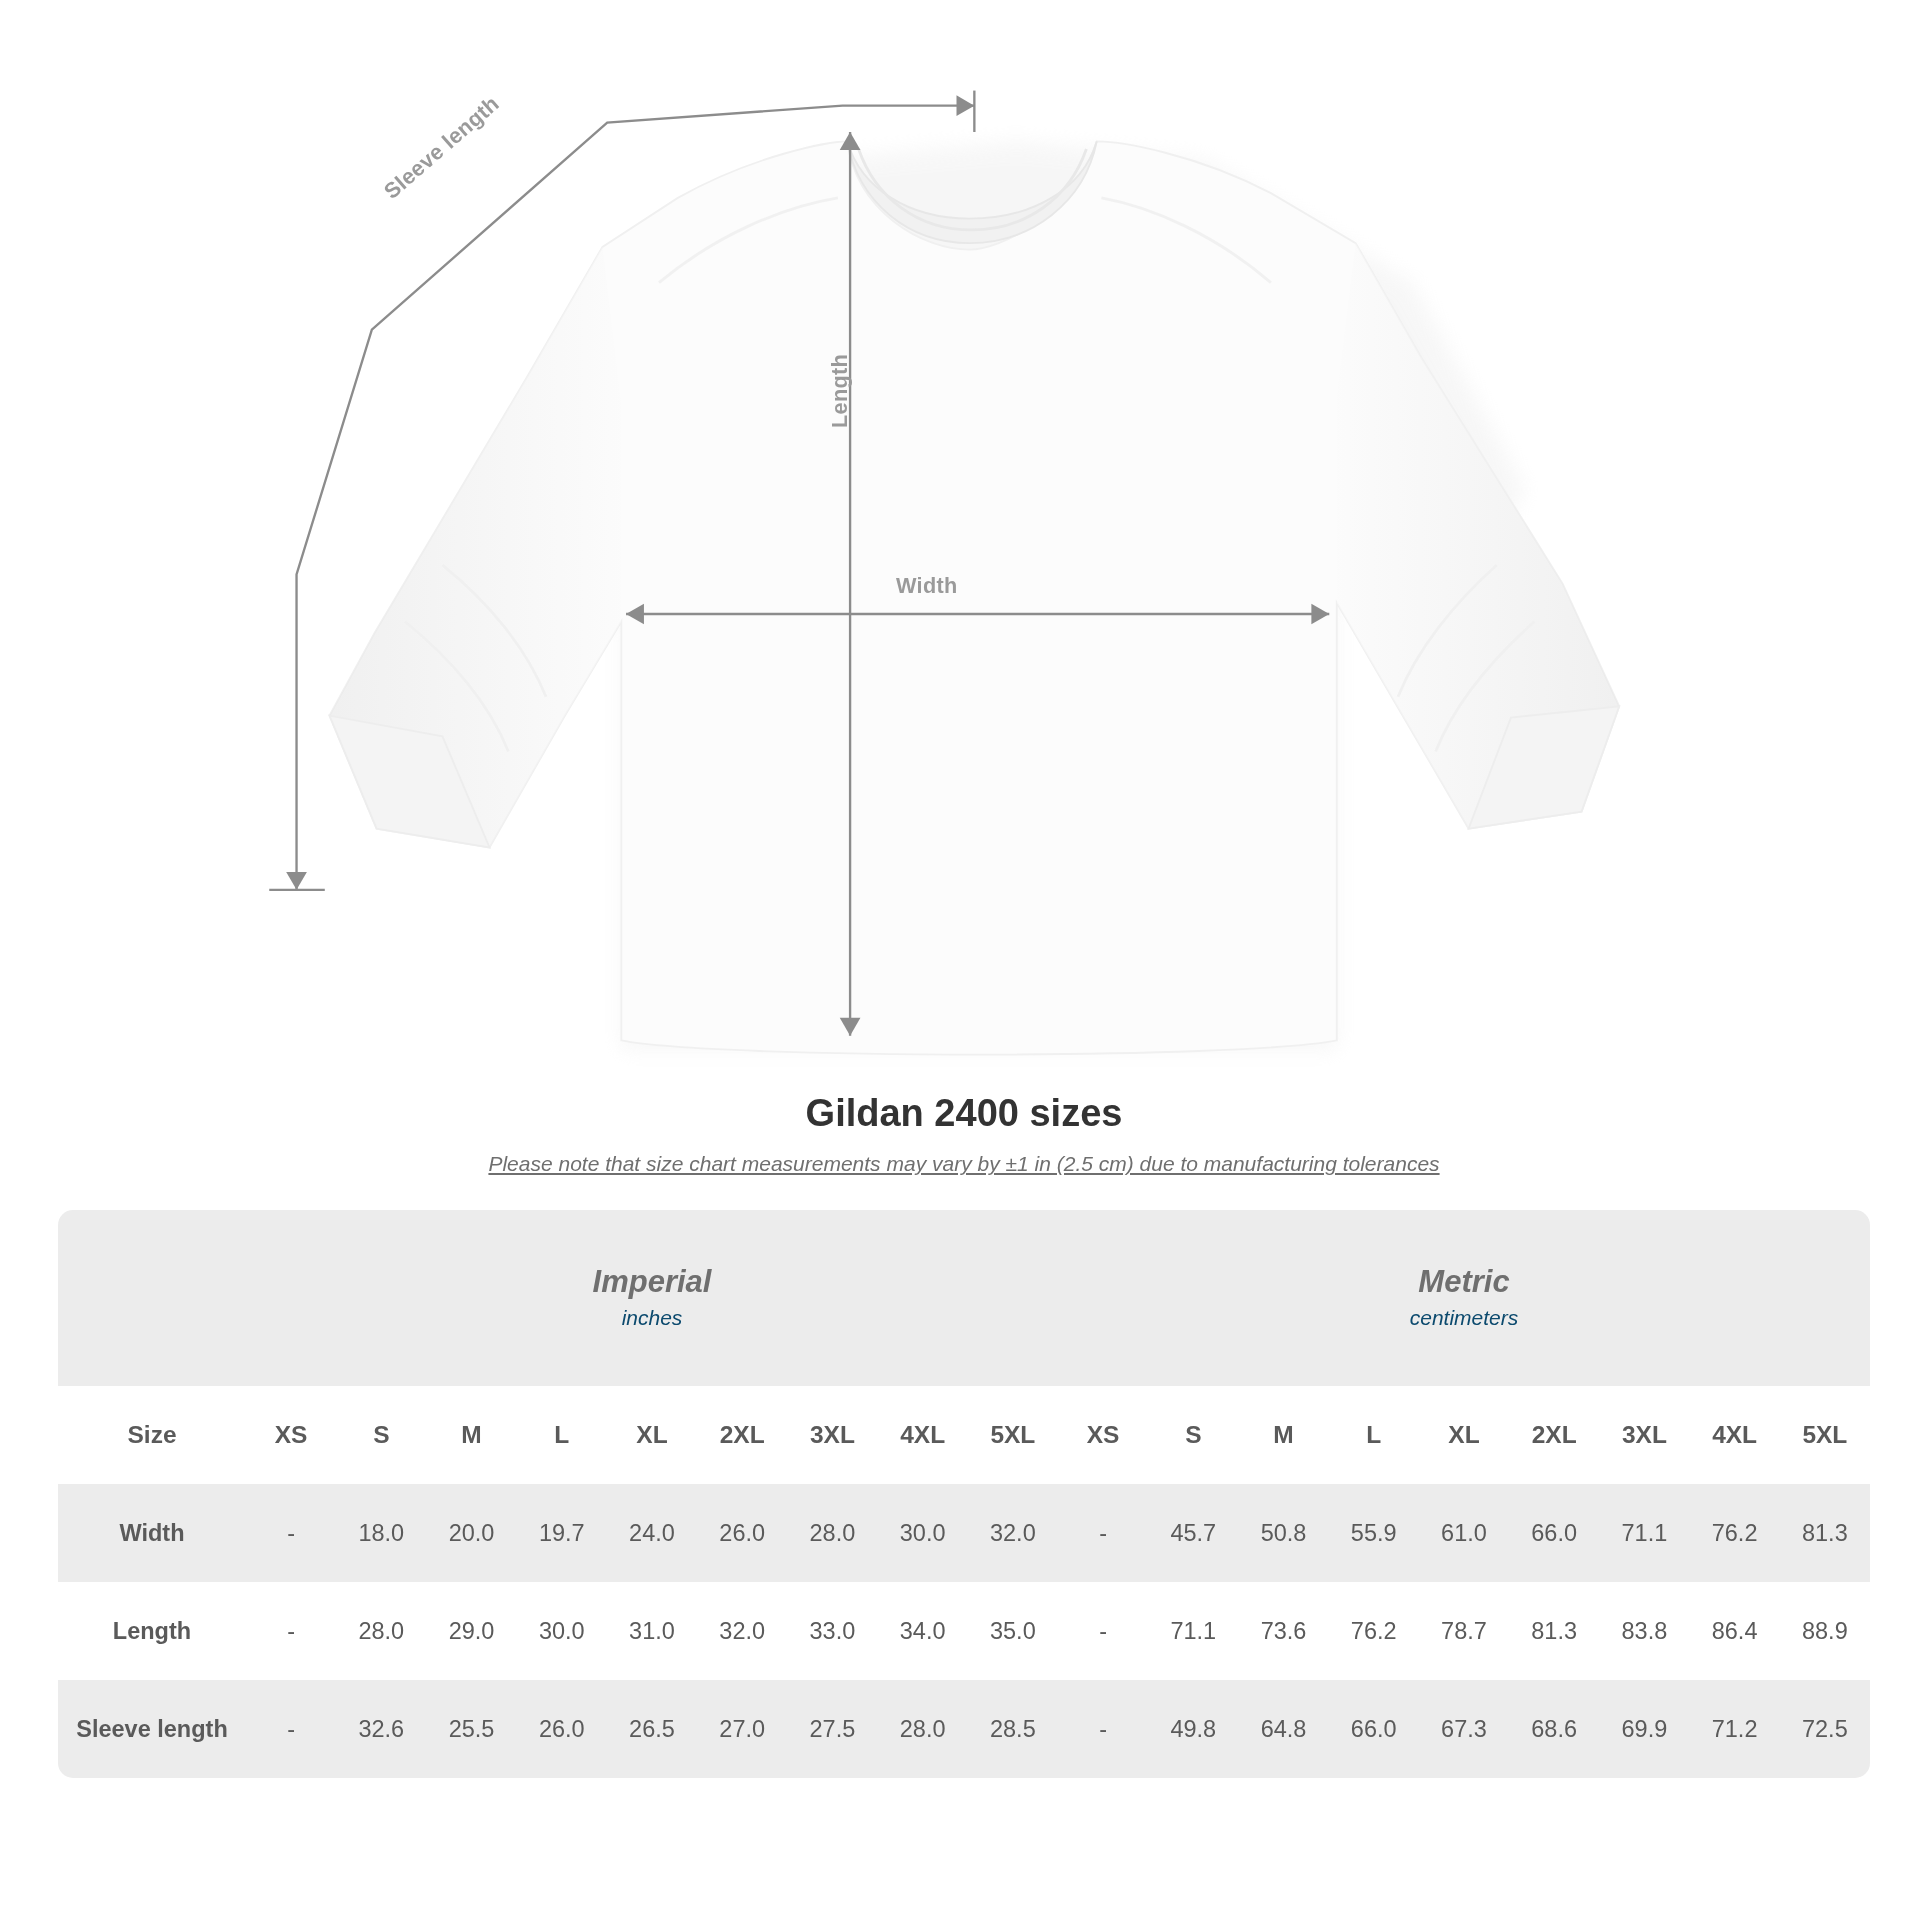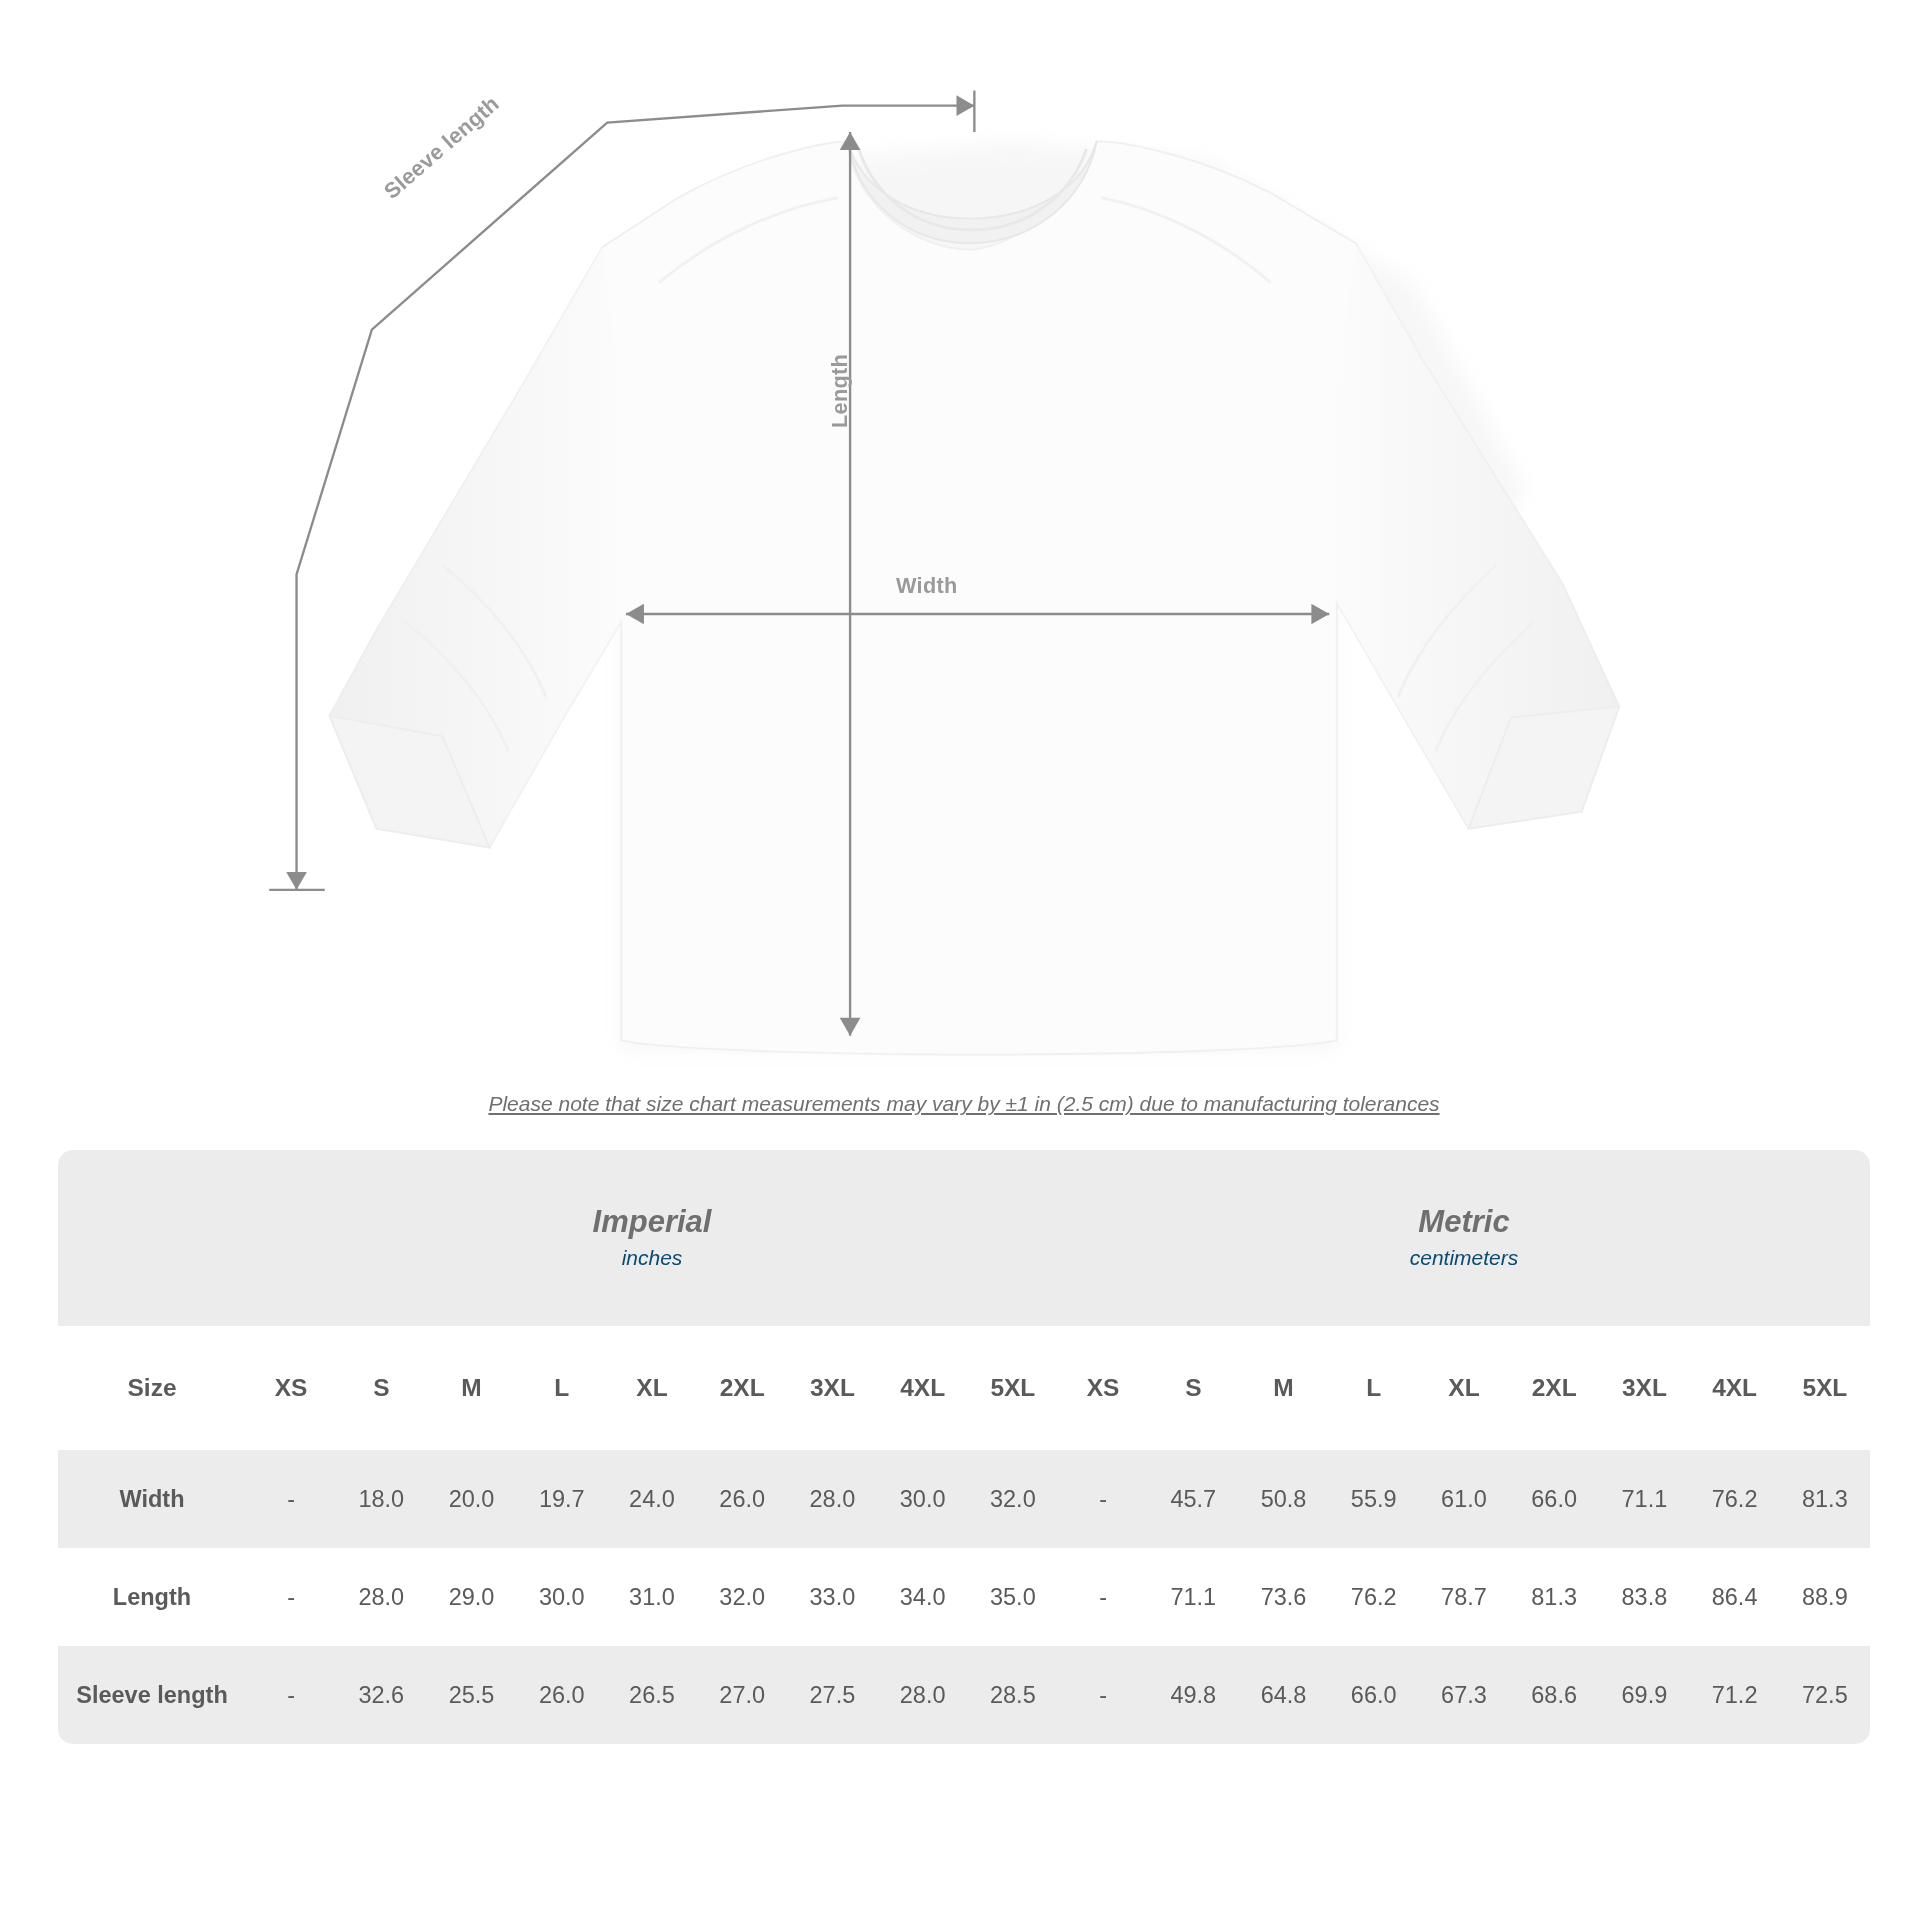--- a/index.html
+++ b/index.html
@@ -113,21 +113,21 @@
   }
   .unit-sub {
     font-size: 21px;
     font-style: italic;
     color: #0c4a6e;
     line-height: 1.5;
   }
   
   tr.size-row td {
     background: #ffffff;
-    height: 124px;
+    height: 98px;
     font-weight: bold;
     font-size: 24.5px;
     color: #5a5a5a;
   }
   tr.size-row td.rowhead {
     font-weight: bold;
   }
   
   tr.data-row td {
     height: 98px;
@@ -235,20 +235,21 @@
         <line x1="286" y1="945" x2="345" y2="945"></line>
       </g>
     </svg>
 
     <div class="dim-label label-width">Width</div>
     <div class="dim-label label-length">Length</div>
     <div class="dim-label label-sleeve">Sleeve length</div>
   </div>
 
   <div class="title-block">
+    <h1 class="chart-title">Gildan 2400 sizes</h1>
     <p class="chart-note">Please note that size chart measurements may vary by ±1 in (2.5 cm) due to manufacturing tolerances</p>
   </div>
 
   <div class="table-wrap">
     <table class="size-table">
       <colgroup id="colgroup">
         <col class="first-col">
       <col class="cell-col">
           <col class="cell-col">
           <col class="cell-col">

